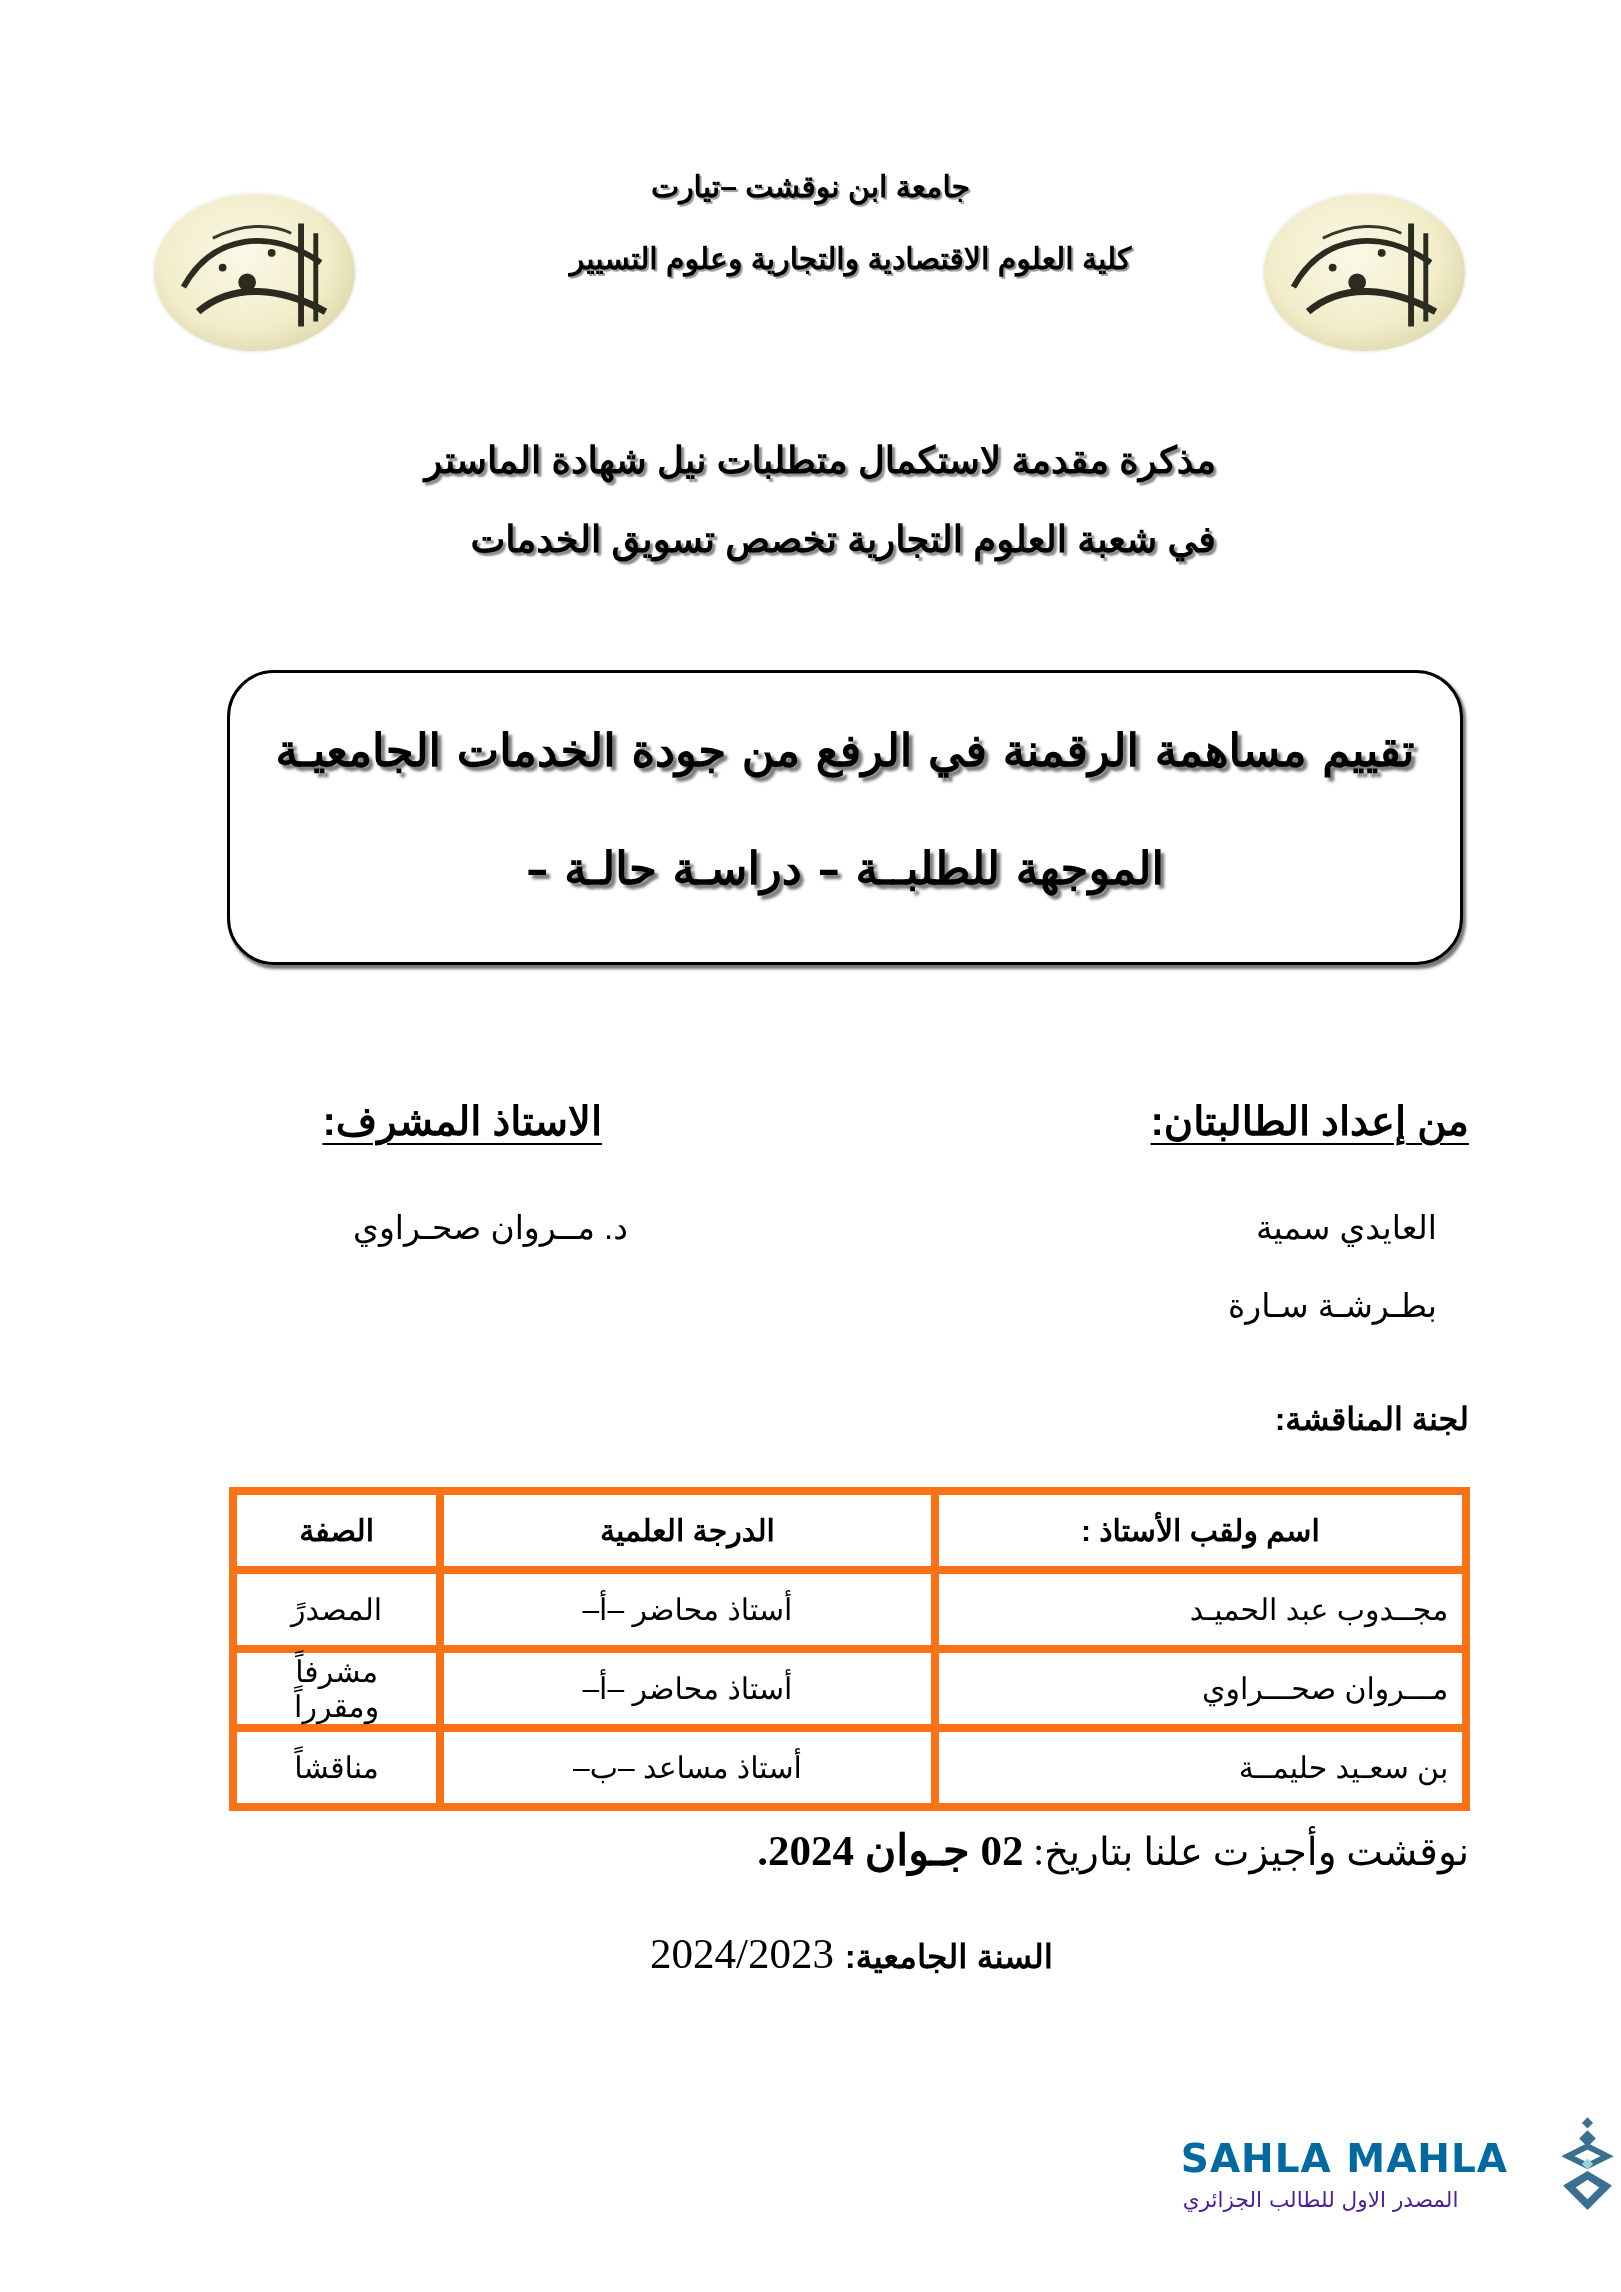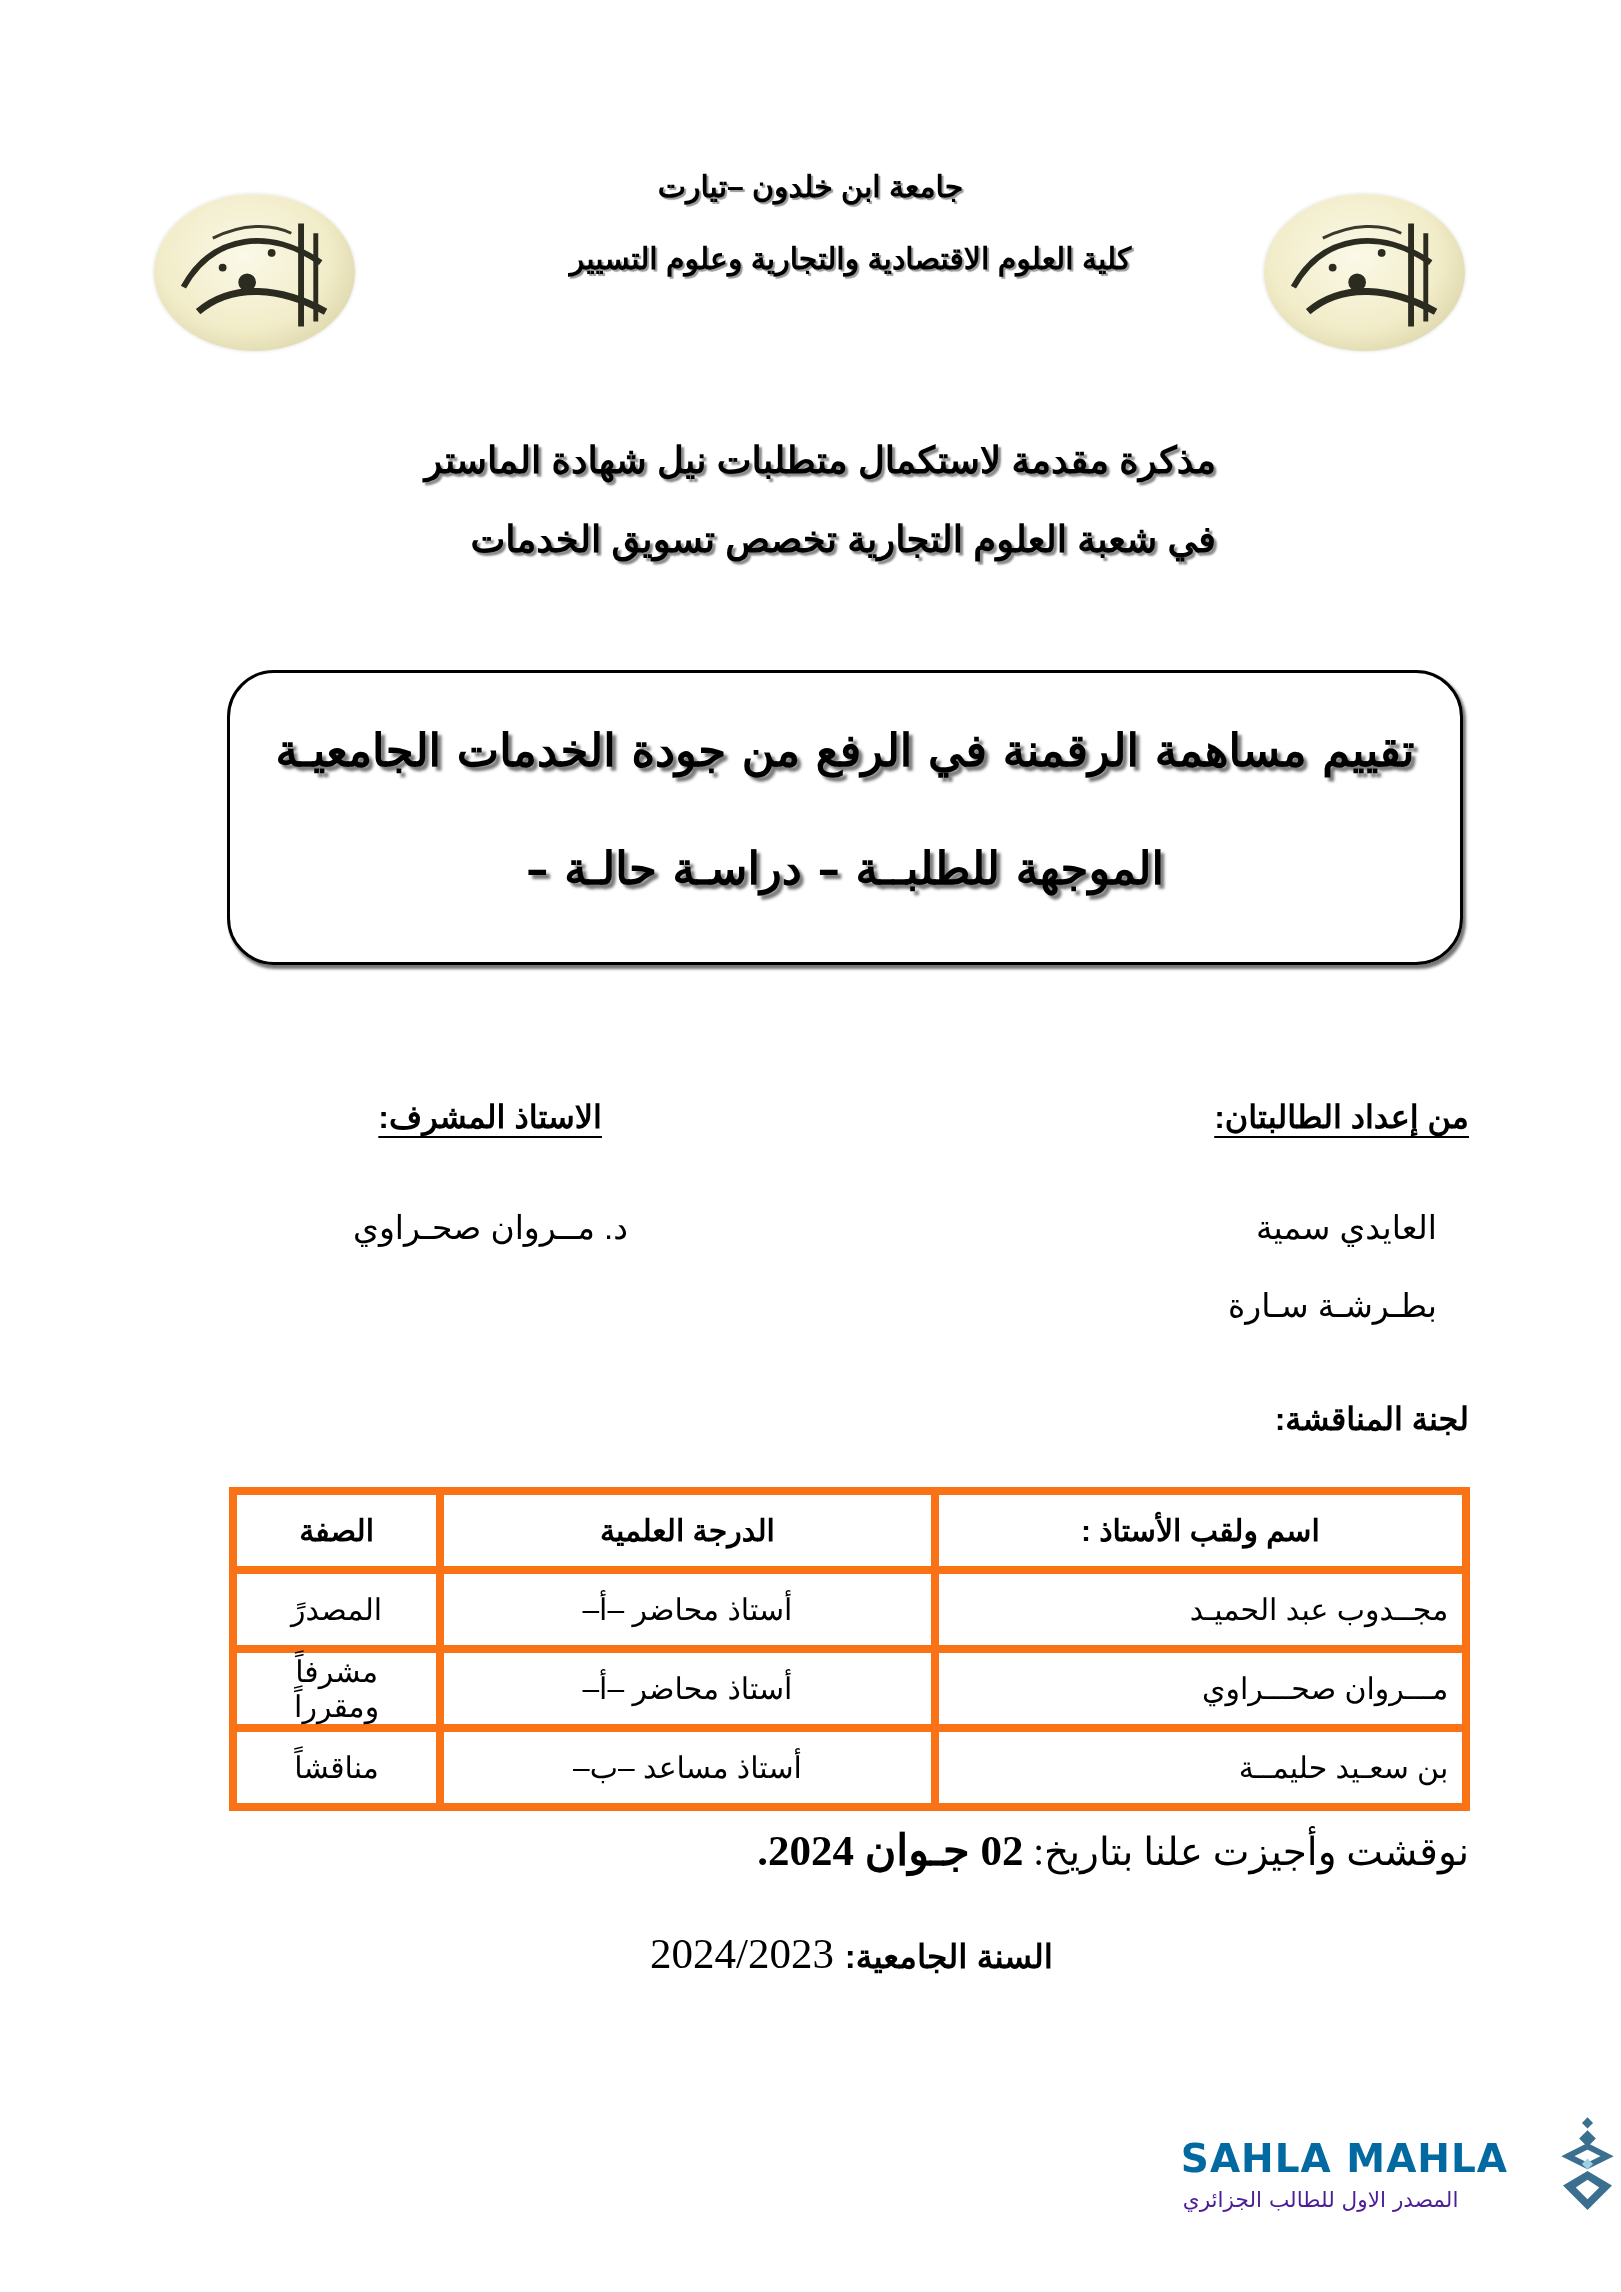--- a/index.html
+++ b/index.html
@@ -12,21 +12,21 @@
     .memo { font-family: "Liberation Sans", sans-serif; font-weight: bold; font-size: 37px; text-shadow: 2.9px 2.9px 2px #8a8a8a; }
 
     .logo { width: 201px; height: 157px; border-radius: 50%;
       background: radial-gradient(ellipse at 45% 40%, #fbf9e8 0%, #f1ecc8 55%, #d9d2a6 85%, #b9b187 100%);
       box-shadow: 0 0 3.9px rgba(0,0,0,0.15); overflow: hidden; }
     .logo svg { width: 100%; height: 100%; }
 
     .title-box { left: 227px; top: 670px; width: 1230px; height: 289px; border: 3.4px solid #000; border-radius: 47px; box-shadow: 2.9px 3.9px 2.9px #777; }
     .title-line { position: absolute; left: 0; width: 100%; text-align: center; font-family: "DejaVu Serif", serif; font-weight: bold; font-size: 45px; text-shadow: 3.9px 3.9px 2.9px #7a7a7a; }
 
-    .label-u { font-family: "Liberation Sans", sans-serif; font-weight: bold; font-size: 32px; text-decoration: underline; text-underline-offset: 7.8px; text-decoration-thickness: 2px; }
+    .label-u { font-family: "Liberation Sans", sans-serif; font-weight: bold; font-size: 40px; text-decoration: underline; text-underline-offset: 7.8px; text-decoration-thickness: 2px; }
     .name { font-family: "Liberation Sans", sans-serif; font-size: 33px; }
 
     table.jury { position: absolute; left: 229px; top: 1487px; width: 1241px; border-collapse: collapse; direction: rtl;
       font-family: "Liberation Sans", sans-serif; }
     table.jury td, table.jury th { border: 8px solid #f97316; height: 71px; font-size: 30px; padding: 0 13.7px; }
     table.jury th { font-weight: bold; text-align: center; }
     table.jury td.c-name { text-align: right; width: 496px; }
     table.jury td.c-grade { text-align: center; width: 459px; }
     table.jury td.c-role { text-align: center; }
 
@@ -63,21 +63,21 @@
       <path d="M45 120 C80 90, 130 95, 175 120" stroke="#2b2b20" stroke-width="7" fill="none"></path>
       <path d="M150 30 L150 135" stroke="#2b2b20" stroke-width="6"></path>
       <path d="M165 40 L165 130" stroke="#2b2b20" stroke-width="5"></path>
       <circle cx="95" cy="90" r="9" fill="#2b2b20"></circle>
       <circle cx="70" cy="75" r="4" fill="#2b2b20"></circle>
       <circle cx="120" cy="60" r="4" fill="#2b2b20"></circle>
       <path d="M60 45 C90 30, 120 30, 140 40" stroke="#3a3a2c" stroke-width="3" fill="none"></path>
     </svg>
   </div>
 
-  <div class="center-line hdr" style="top:169px;">جامعة ابن خلدون –تيارت</div>
+  <div class="center-line hdr" style="top:169px;">جامعة ابن نوقشت –تيارت</div>
   <div class="center-line hdr" style="top:241px;margin-left:40px;">كلية العلوم الاقتصادية والتجارية وعلوم التسيير</div>
 
   <div class="abs memo" style="left:412px; width:804px; top:439px; text-align:right;">مذكرة مقدمة لاستكمال متطلبات نيل شهادة الماستر</div>
   <div class="abs memo" style="left:412px; width:804px; top:518px; text-align:right;">في شعبة العلوم التجارية تخصص تسويق الخدمات</div>
 
   <div class="abs title-box">
     <div class="title-line" style="top:51px;">تقييم مساهمة الرقمنة في الرفع من جودة الخدمات الجامعيـة</div>
     <div class="title-line" style="top:169px;">الموجهة للطلبــة – دراسـة حالـة –</div>
   </div>
 

